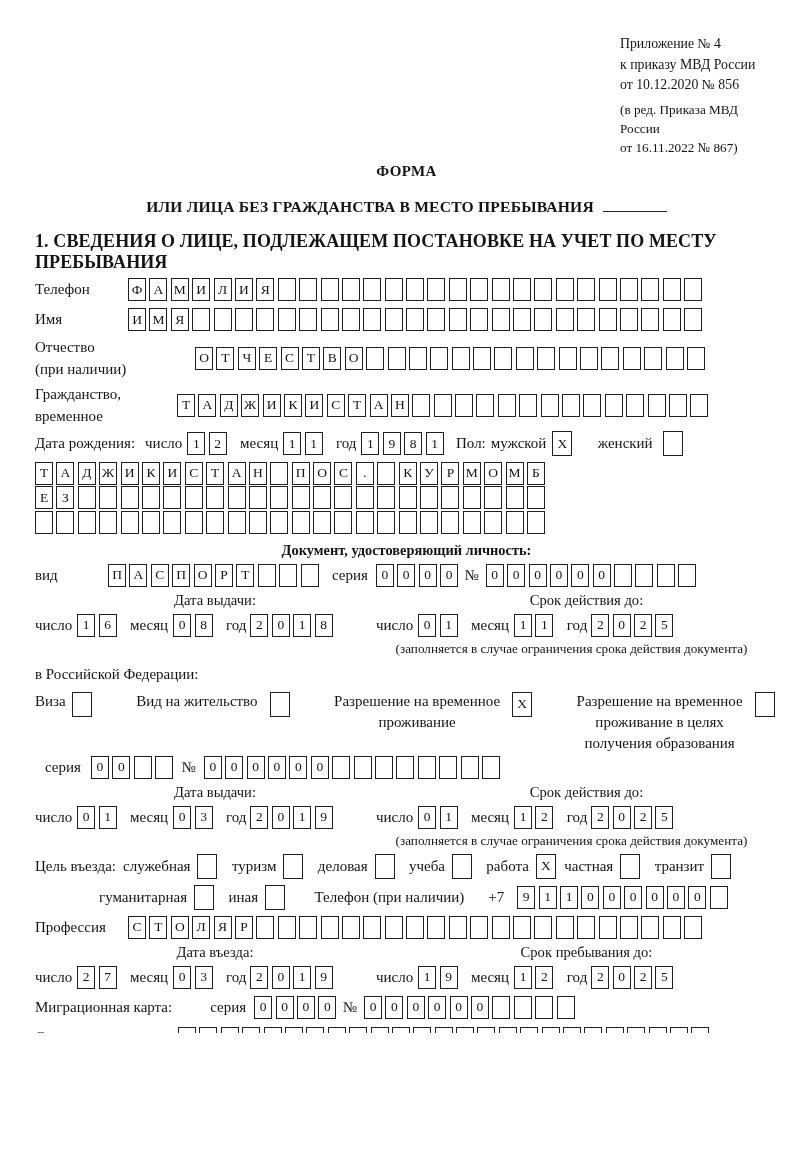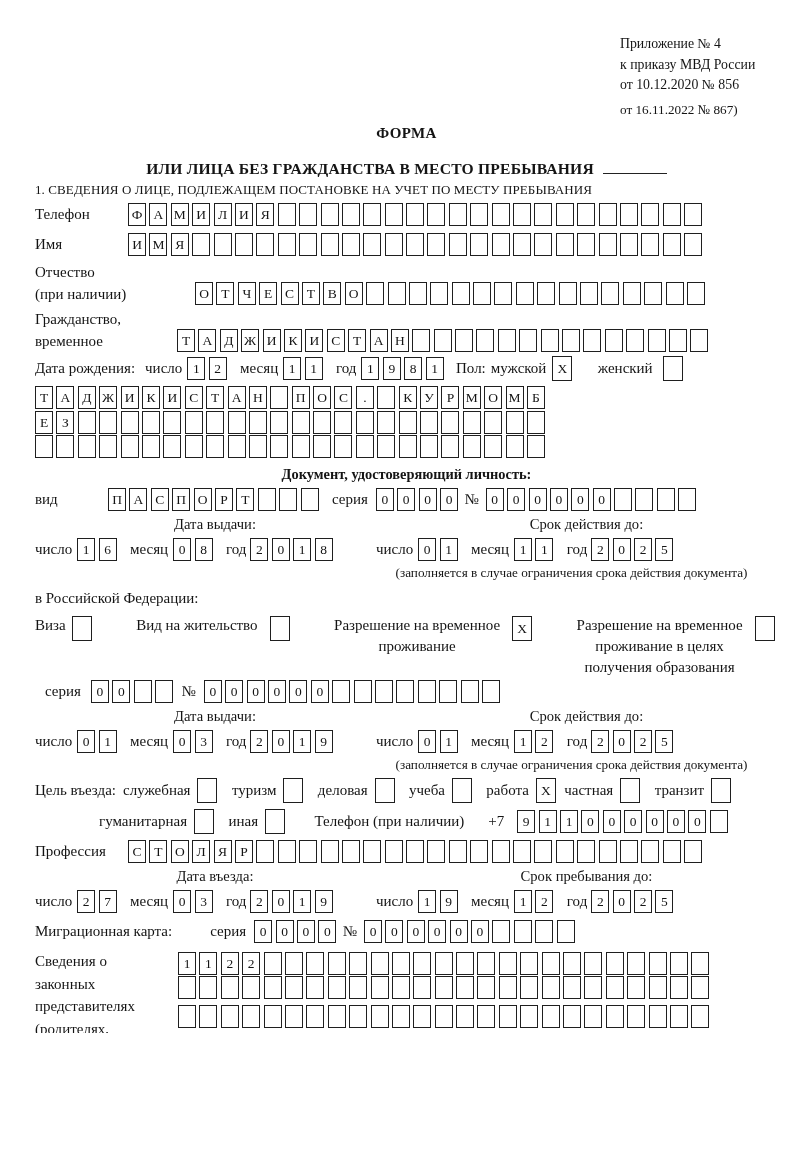--- a/index.html
+++ b/index.html
@@ -10,24 +10,24 @@
     font-family:"Liberation Serif","DejaVu Serif",serif;font-size:15px;
     padding:34px 22px 0 35px;overflow:hidden;
   }
   
   .appendix{margin-left:585px;font-size:13.8px;line-height:1.5}
   .appendix .rev{margin-top:4px;font-size:13.2px;line-height:1.45}
   .forma{text-align:center;font-weight:bold;font-size:15px;margin-top:6px;letter-spacing:.4px}
   
   .title{text-align:center;font-weight:bold;font-size:15.6px;line-height:1.45;margin-top:16px;letter-spacing:.2px}
   .uline{display:inline-block;width:64px;border-bottom:1.8px solid #222;height:.9em;margin-left:9px}
-  .sec{font-weight:normal;font-size:13px;margin-top:1px;letter-spacing:.1px}
+  .sec{font-weight:bold;font-size:18px;margin-top:12px;letter-spacing:.1px}
   
   .row{display:flex;align-items:center;margin-top:3px;min-height:27px;white-space:nowrap}
-  .row2{display:flex;align-items:flex-end;margin-top:3px}
+  .row2{display:flex;align-items:center;margin-top:3px}
   .lbl{flex:0 0 auto}
   .w93{width:93px}.w73{width:73px}.w160{width:160px}.w142{width:142px}
   .lblcol{flex:0 0 auto;line-height:22px}
   .cellrows .cells{margin-top:1.5px}
   
   .cells{display:inline-flex;flex:0 0 auto}
   .cell{
     flex:0 0 auto;width:18px;height:23px;border:1.7px solid #1f1f1f;margin-right:3.4px;
     display:inline-flex;align-items:center;justify-content:center;
     font-size:13.5px;line-height:1;background:#fff
@@ -65,20 +65,21 @@
 </head>
 <body>
 
 <div class="page">
 
   <div class="appendix">
     <div>Приложение № 4</div>
     <div>к приказу МВД России</div>
     <div>от 10.12.2020 № 856</div>
     <div class="rev">
+      <div>(в ред. Приказа МВД России</div>
       <div>от 16.11.2022 № 867)</div>
     </div>
   </div>
   <div class="forma">ФОРМА</div>
 
   <div class="title">
     <div><span>ИЛИ ЛИЦА БЕЗ ГРАЖДАНСТВА В МЕСТО ПРЕБЫВАНИЯ</span><span class="uline"></span></div>
   </div>
 
   <div class="sec">1. СВЕДЕНИЯ О ЛИЦЕ, ПОДЛЕЖАЩЕМ ПОСТАНОВКЕ НА УЧЕТ ПО МЕСТУ ПРЕБЫВАНИЯ</div>

